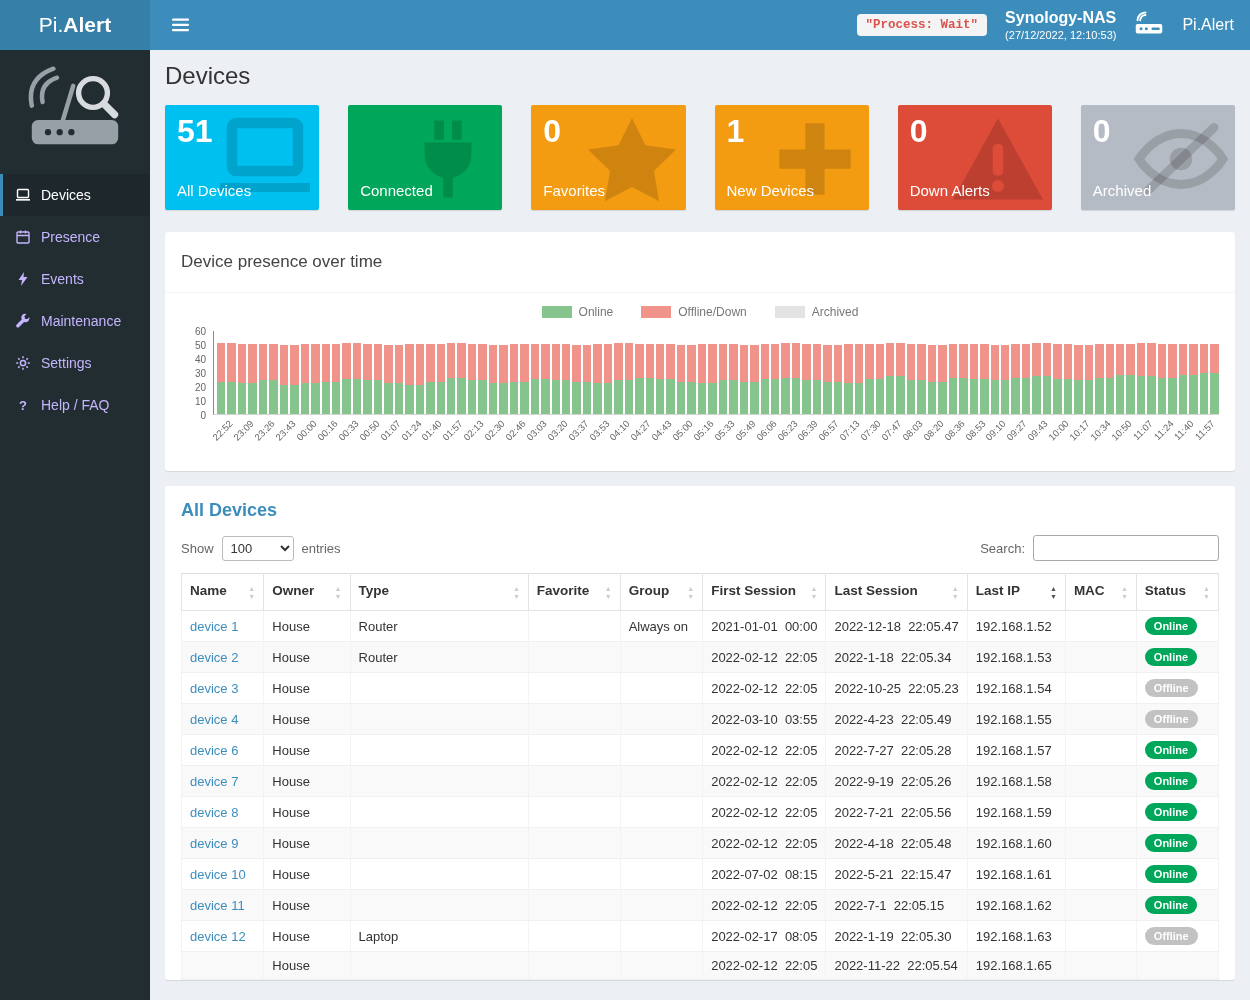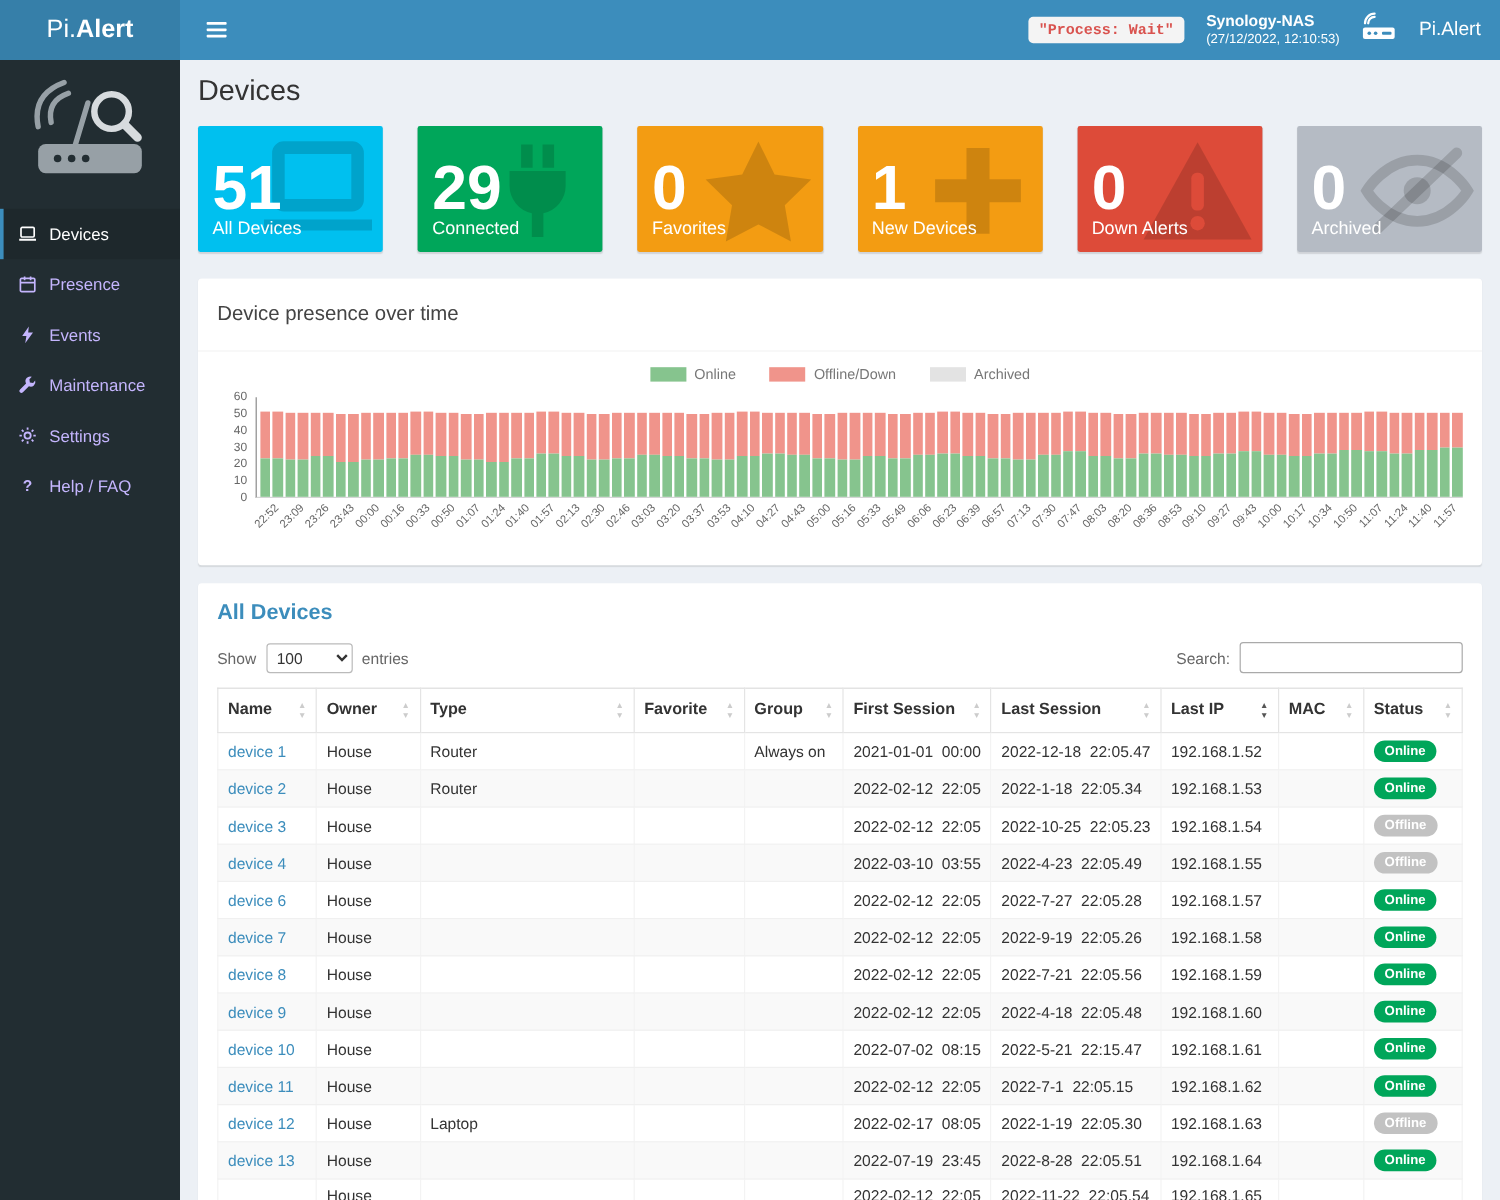--- a/index.html
+++ b/index.html
@@ -19,21 +19,21 @@
   }
   .logo b { font-weight:bold; }
   .navbar { flex:1; background:#3c8dbc; display:flex; align-items:center; padding:0 16px; }
   .hamburger { display:flex; align-items:center; cursor:pointer; padding:6px; }
   .nav-right { margin-left:auto; display:flex; align-items:center; gap:18px; color:#fff; }
   .process-badge {
     background:#f4f4f4; color:#d9534f; font-family:"Liberation Mono", monospace;
     font-size:12.5px; font-weight:bold; padding:4px 9px; border-radius:4px;
   }
   .nas-info { font-size:11px; line-height:1.35; text-align:left; }
-  .nas-info .n { font-weight:bold; font-size:13px; }
+  .nas-info .n { font-weight:bold; font-size:16px; }
   .brand-right { font-size:16px; }
 
   
   .sidebar { position:absolute; top:50px; left:0; width:150px; height:950px; background:#222d32; }
   .side-logo { padding:16px 0 10px; display:flex; justify-content:center; }
   .menu { list-style:none; margin:8px 0 0; padding:0; }
   .menu li {
     display:flex; align-items:center; gap:10px; padding:13px 12px;
     color:#c4b5fd; font-size:14px; cursor:pointer; border-left:3px solid transparent;
   }
@@ -41,21 +41,21 @@
   .menu li .mi { width:16px; height:16px; flex:none; display:inline-flex; }
   .menu li .mi svg { width:16px; height:16px; }
 
   
   .main { position:absolute; top:50px; left:150px; width:1100px; height:950px; padding:0 15px; overflow:hidden; }
   .page-title { font-size:24px; font-weight:500; color:#333; margin:12px 0 15px; }
 
   
   .stats { display:flex; gap:29px; margin-bottom:22px; }
   .stat { flex:1; height:105px; border-radius:2px; position:relative; color:#fff; overflow:hidden; box-shadow:0 1px 1px rgba(0,0,0,.12); cursor:pointer; }
-  .stat .num { font-size:52px; font-weight:bold; margin:22px 0 0 12px; position:relative; z-index:2; }
+  .stat .num { font-size:32px; font-weight:bold; margin:8px 0 0 12px; position:relative; z-index:2; }
   .stat .lbl { position:absolute; left:12px; bottom:11px; font-size:15px; z-index:2; }
   .stat .ic { position:absolute; right:6px; top:10px; width:96px; height:88px; z-index:1; }
   .stat .ic svg { width:100%; height:100%; }
 
   
   .panel { background:#fff; border-radius:3px; box-shadow:0 1px 1px rgba(0,0,0,.1); margin-bottom:15px; }
   .panel-h { padding:20px 16px; font-size:17px; color:#444; border-bottom:1px solid #f4f4f4; }
 
   
   .chart-wrap { padding:8px 16px 12px; }
@@ -220,21 +220,20 @@
     <div class="stats" id="statRow">
         <div class="stat" style="background: rgb(0, 192, 239);">
           <div class="num">51</div>
           <span class="ic"><svg viewBox="0 0 64 56">
               <rect x="10" y="4" width="44" height="32" rx="3" fill="none" stroke="rgba(0,0,0,0.15)" stroke-width="7"></rect>
               <path d="M2 44h60v6H2z" fill="rgba(0,0,0,0.15)"></path>
             </svg></span>
           <div class="lbl">All Devices</div>
         </div>
         <div class="stat" style="background: rgb(0, 166, 90);">
-          <div class="num">29</div>
           <span class="ic"><svg viewBox="0 0 64 64">
               <g fill="rgba(0,0,0,0.15)">
                 <path d="M22 4v14h7V4zM35 4v14h7V4z"></path>
                 <path d="M15 20h34v9a17 17 0 0 1-13.5 16.6V60h-7V45.6A17 17 0 0 1 15 29z"></path>
               </g>
             </svg></span>
           <div class="lbl">Connected</div>
         </div>
         <div class="stat" style="background: rgb(243, 156, 18);">
           <div class="num">0</div>
@@ -1125,32 +1124,20 @@
                 <td>Laptop</td>
                 <td></td>
                 <td></td>
                 <td class="pre">2022-02-17  08:05</td>
                 <td class="pre">2022-1-19  22:05.30</td>
                 <td>192.168.1.63</td>
                 <td></td>
                 <td><span class="badge offline">Offline</span></td>
               </tr>
               <tr>
-                <td><a class="dev">device 13</a></td>
-                <td>House</td>
-                <td></td>
-                <td></td>
-                <td></td>
-                <td class="pre">2022-07-19  23:45</td>
-                <td class="pre">2022-8-28  22:05.51</td>
-                <td>192.168.1.64</td>
-                <td></td>
-                <td><span class="badge online">Online</span></td>
-              </tr>
-              <tr>
                 <td></td>
                 <td>House</td>
                 <td></td>
                 <td></td>
                 <td></td>
                 <td class="pre">2022-02-12  22:05</td>
                 <td class="pre">2022-11-22  22:05.54</td>
                 <td>192.168.1.65</td>
                 <td></td>
                 <td></td>

